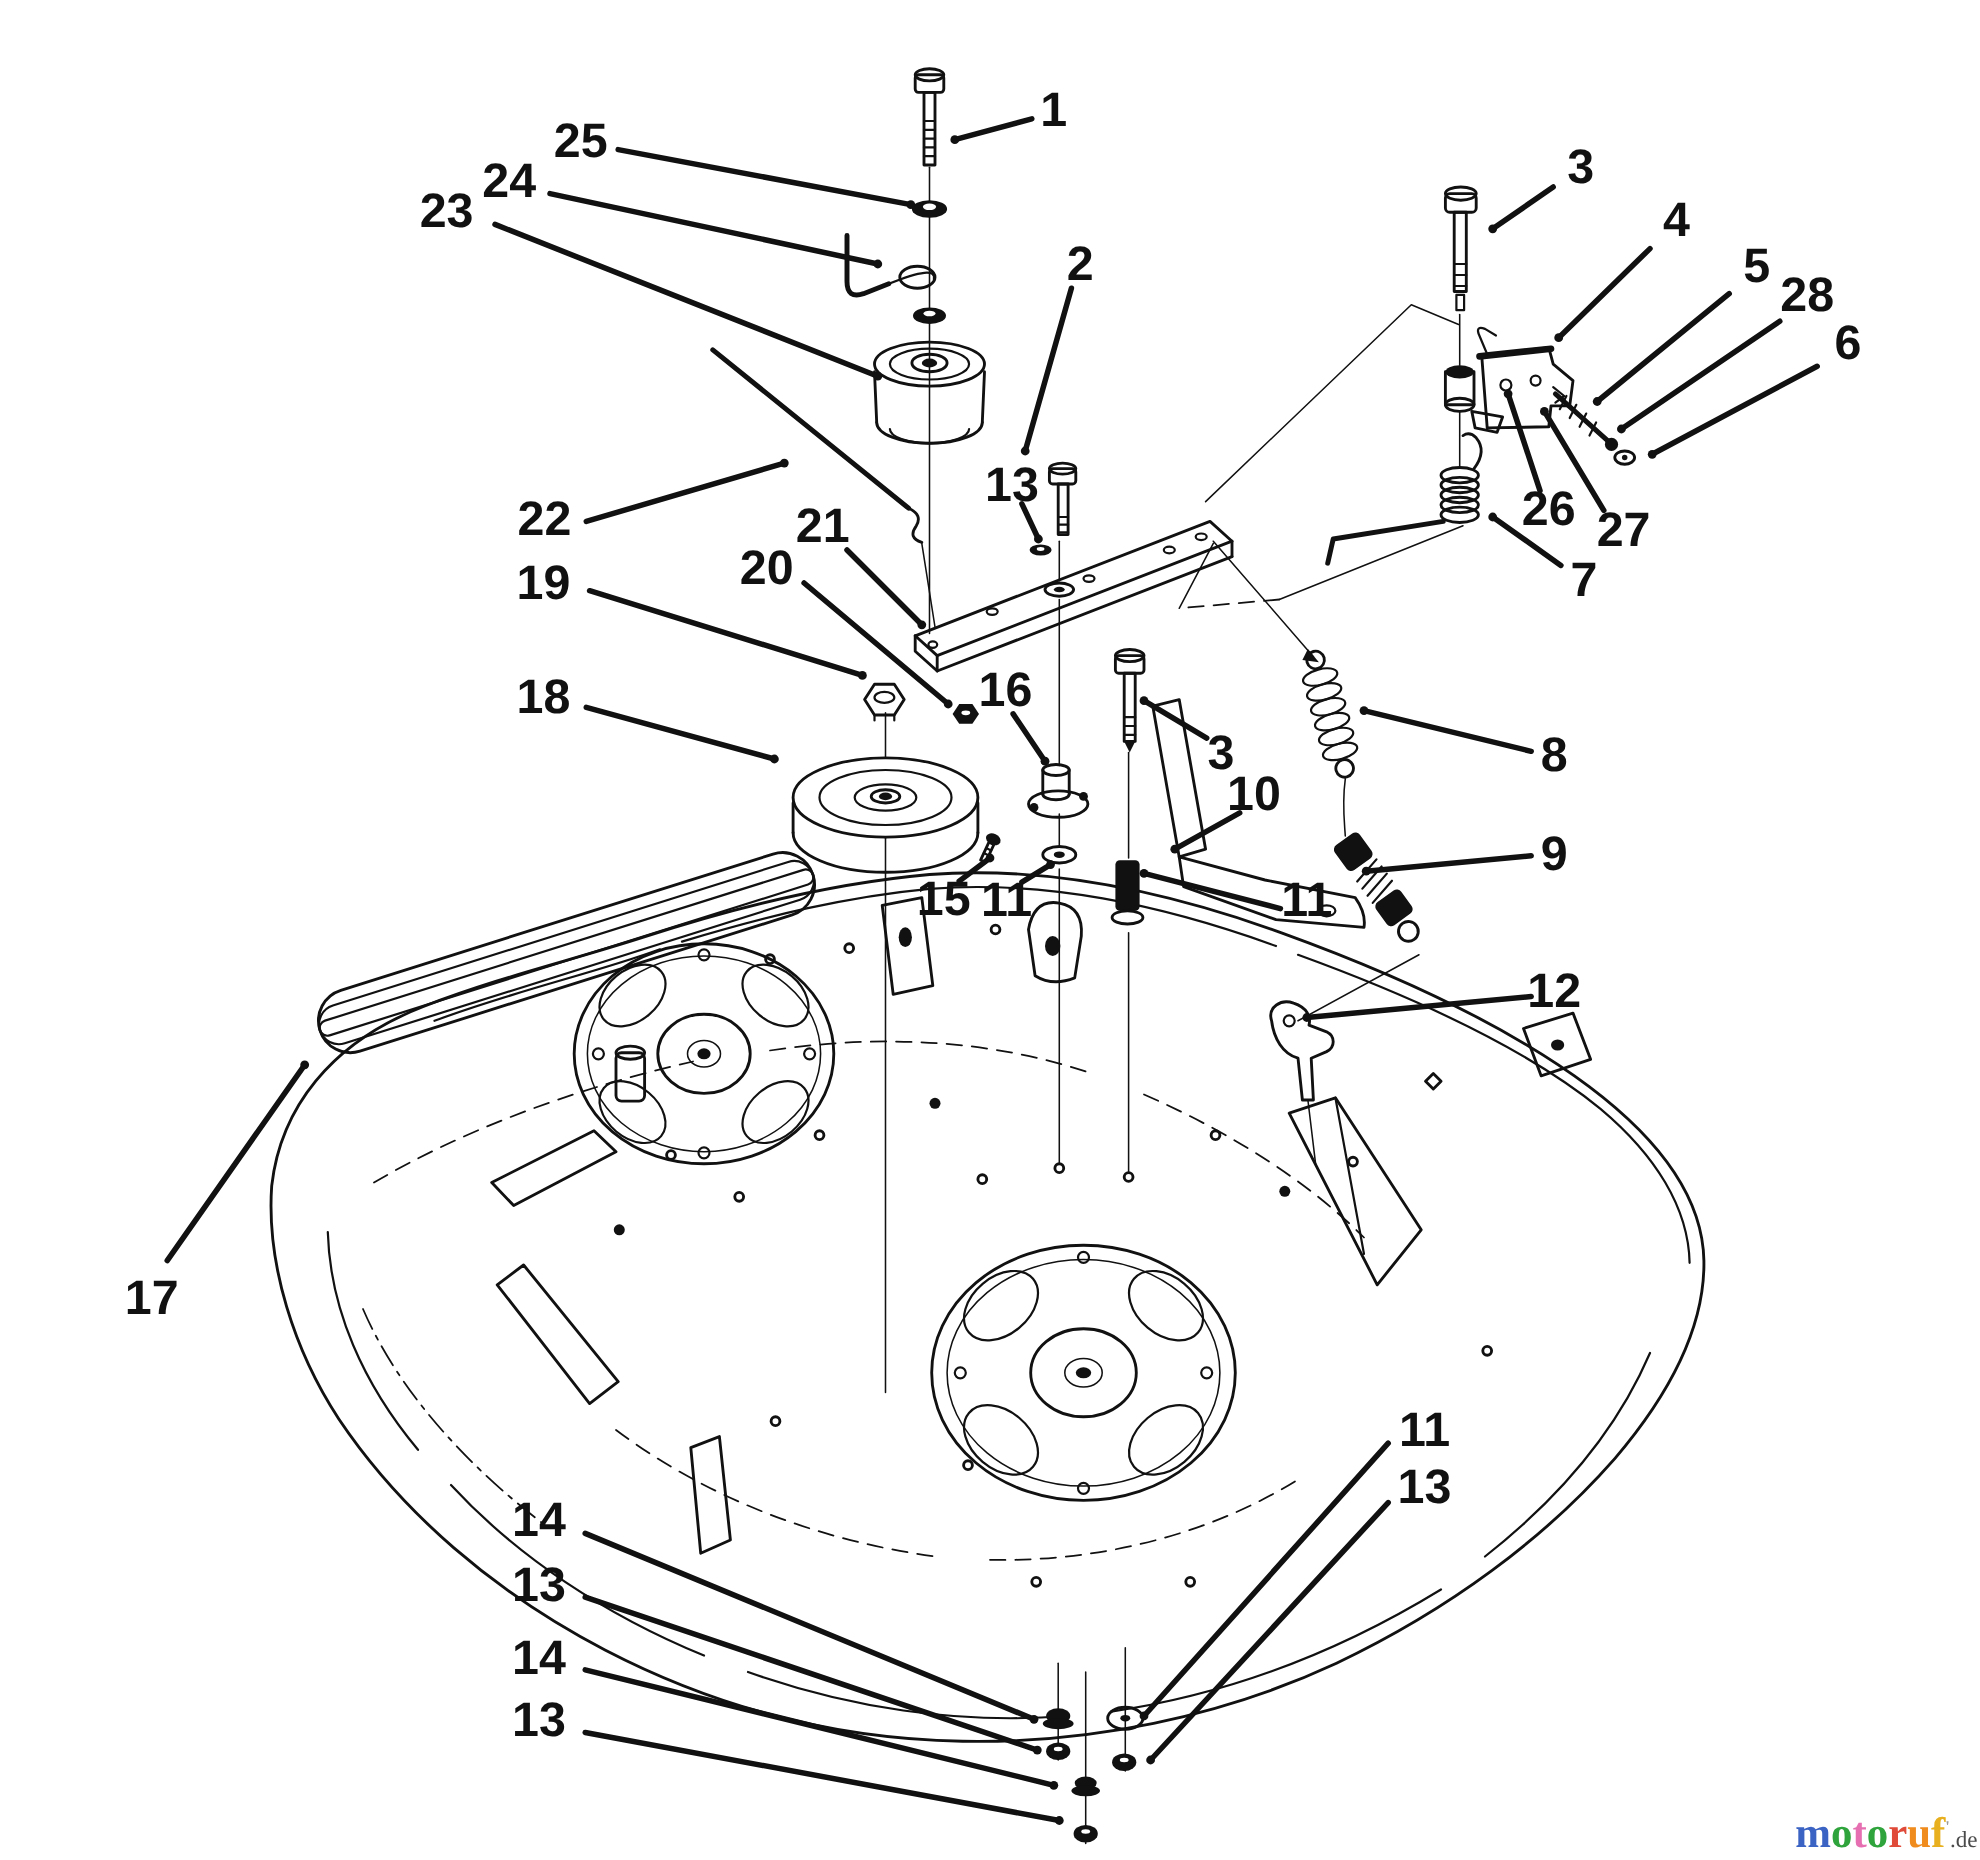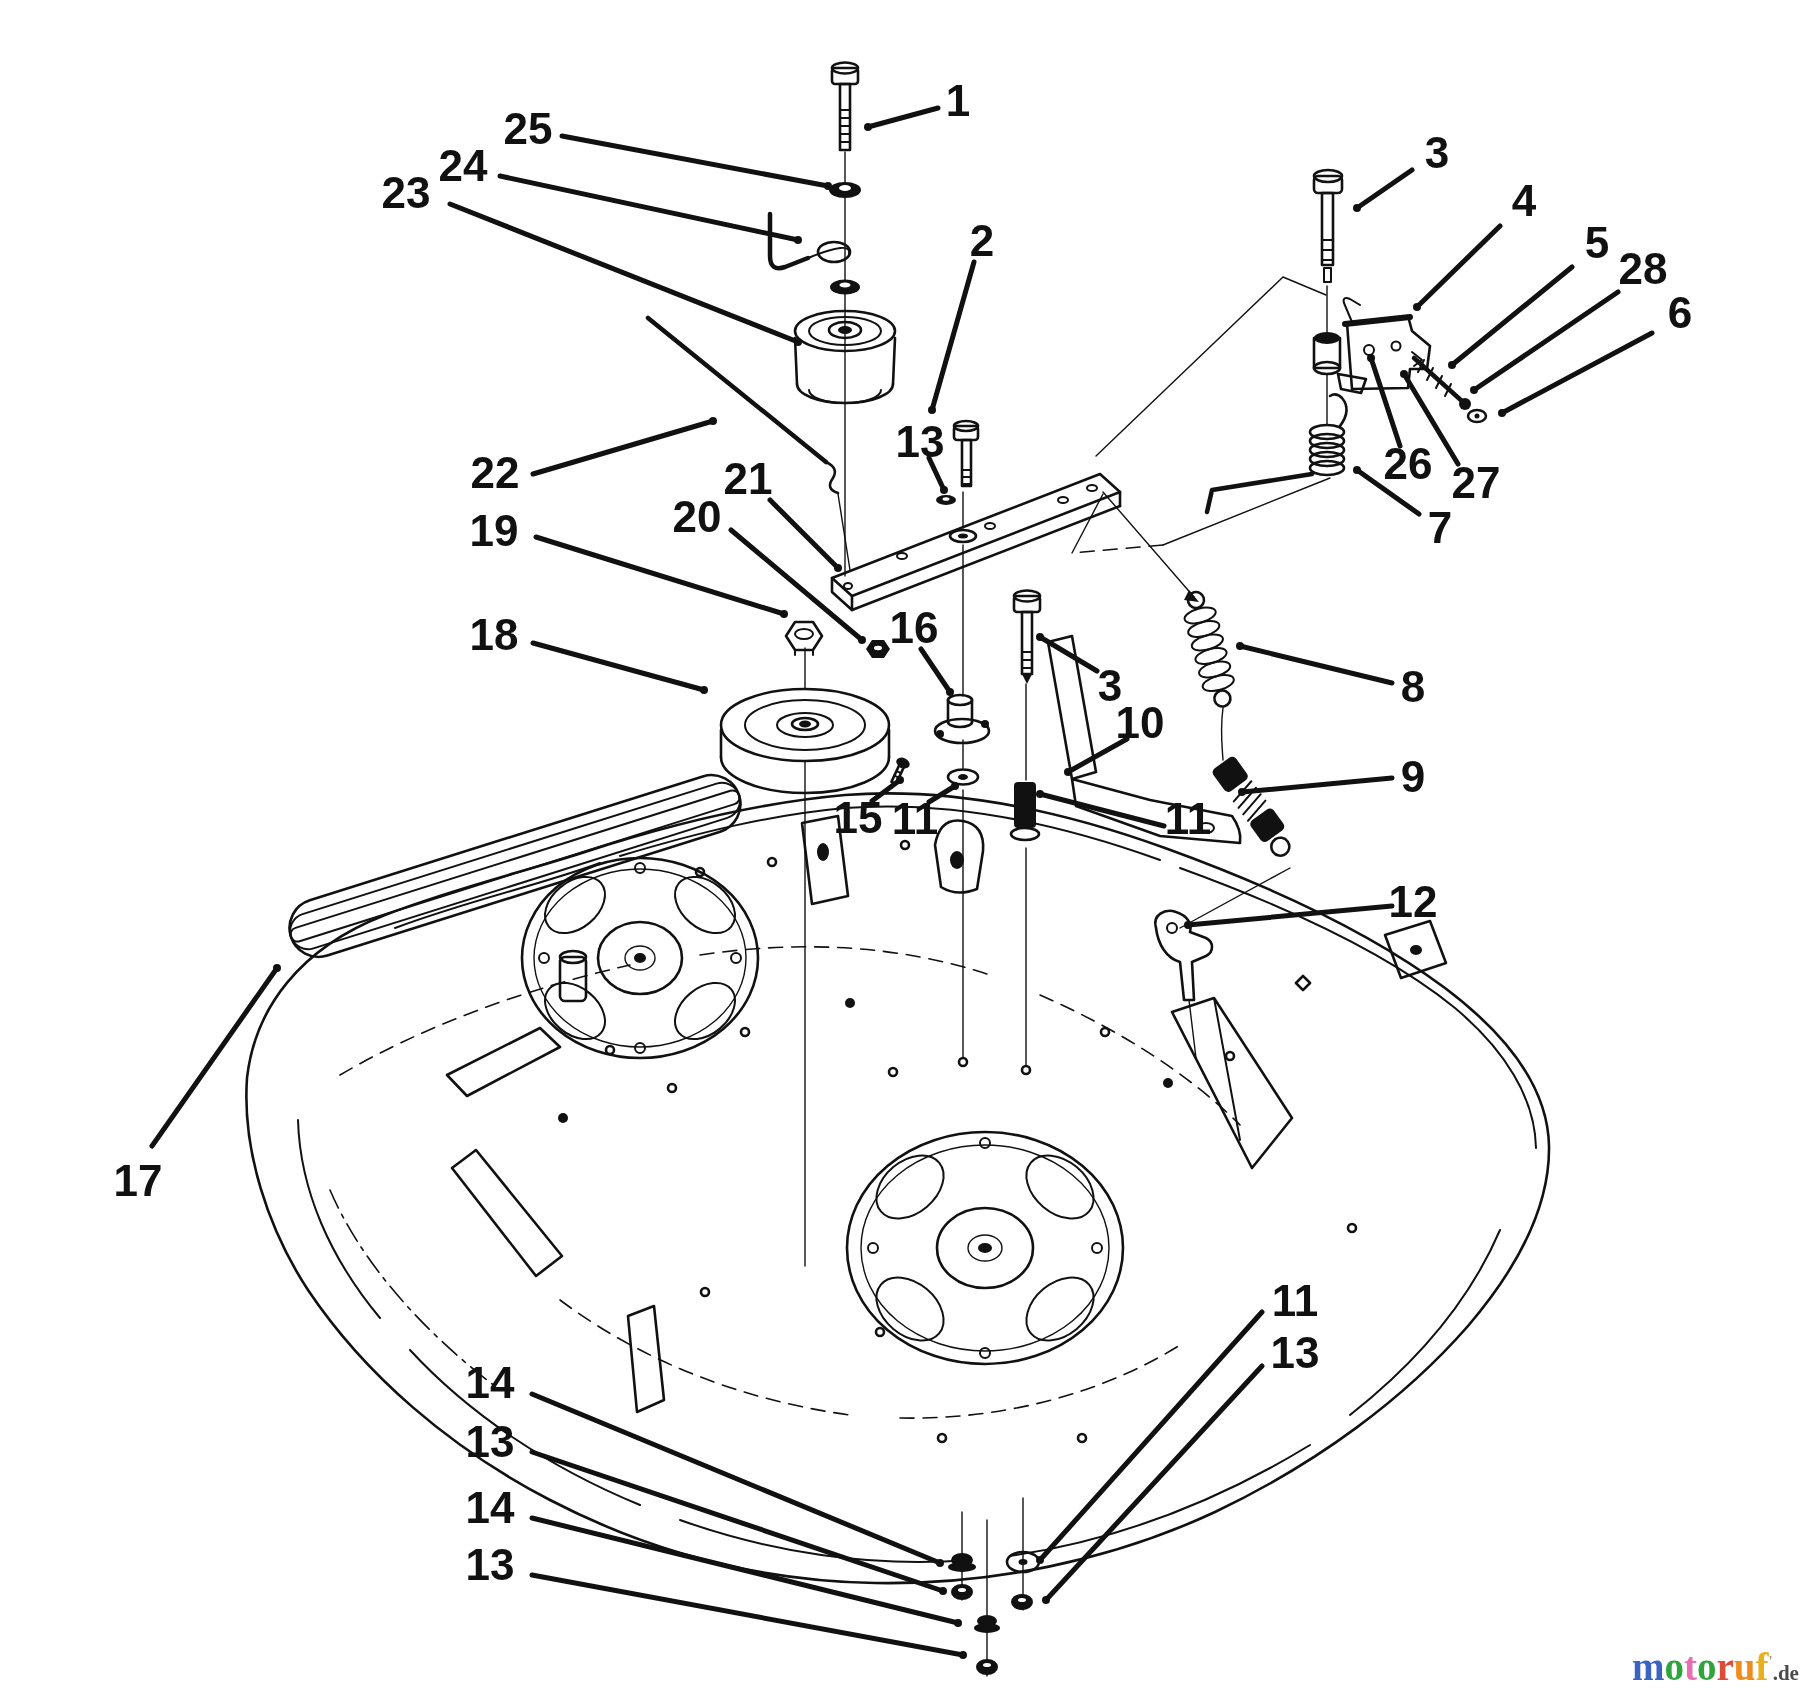--- a/index.html
+++ b/index.html
@@ -15,21 +15,21 @@
   .xthick{stroke-width:6 !important;}
   .dark{fill:#111 !important;stroke:none !important;}
   .whitefill{fill:#fff !important;}
   .dash{stroke-dasharray:14 9;stroke-width:1.6 !important;}
   .dashdot{stroke-dasharray:20 7 4 7;stroke-width:1.6 !important;}
   .leader{stroke:#111;stroke-width:5;stroke-linecap:round;}
   .callout-text{font-family:"Liberation Sans",sans-serif;font-weight:700;font-size:44px;fill:#111;}
   #watermark{position:absolute;left:1632px;top:1636px;width:170px;height:50px;
              font-family:"Liberation Serif",serif;font-weight:700;font-size:39px;
              letter-spacing:0px;white-space:nowrap;line-height:50px;}
-  #watermark .suffix{font-size:21px;font-weight:700;}
+  #watermark .suffix{font-size:21px;font-weight:400;}
   #watermark .tick{font-size:15px;vertical-align:14px;}
 </style>
 </head>
 <body>
 
 <div id="stage">
 <svg width="1800" height="1691" viewBox="0 0 1800 1691">
 
   <g class="art">
 

